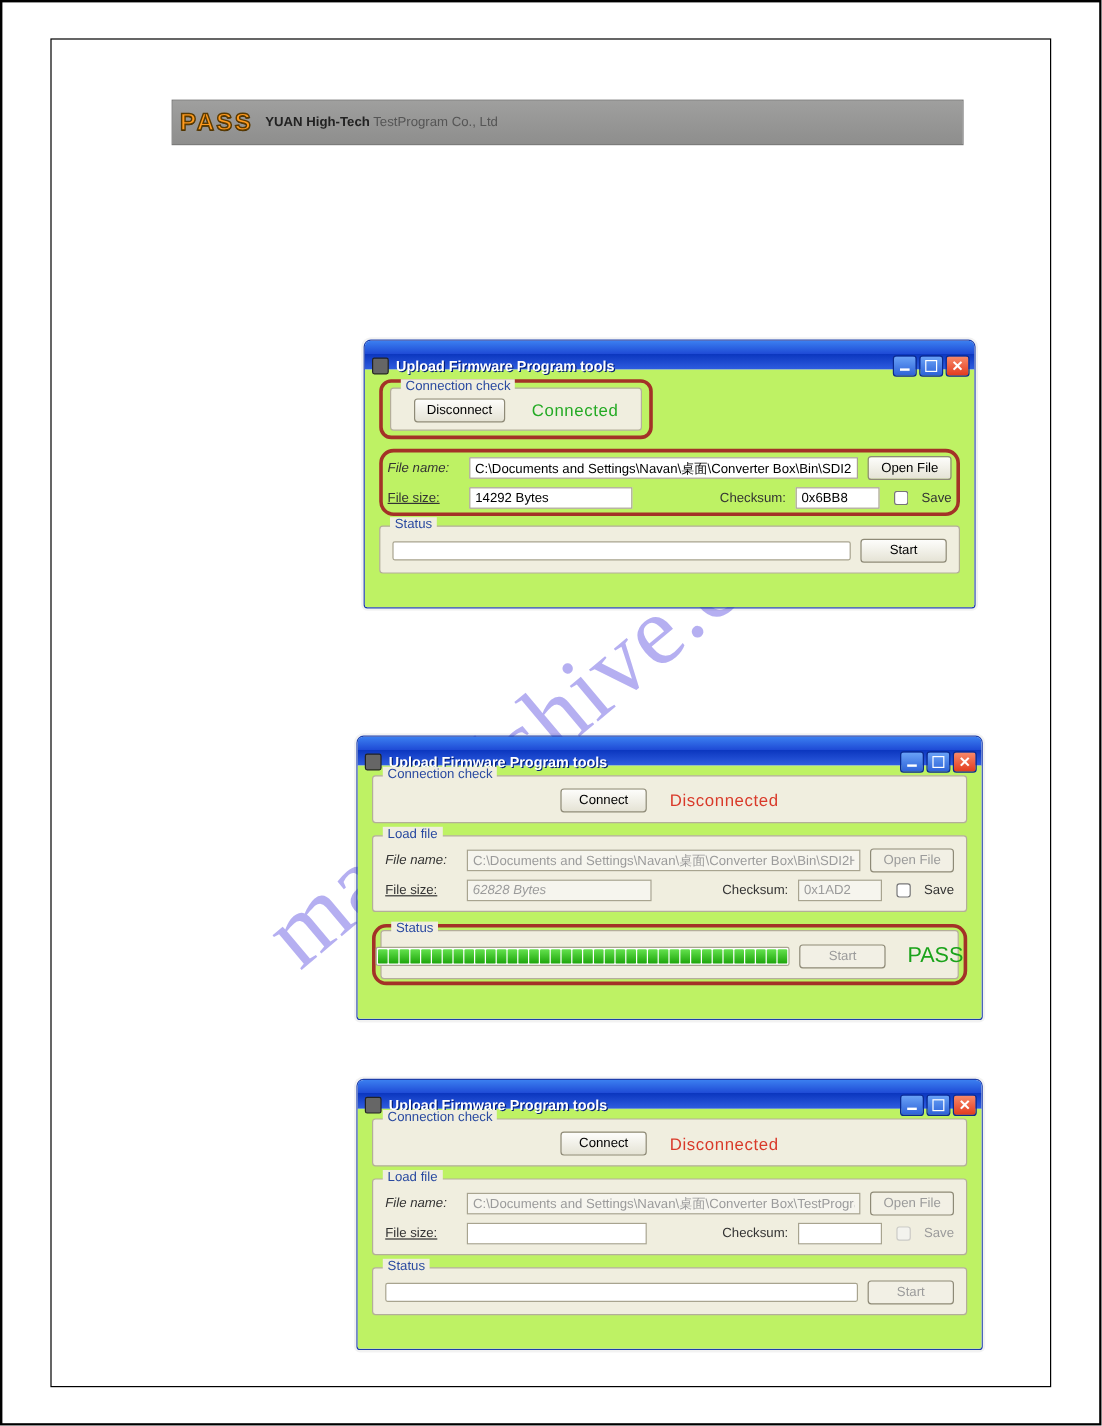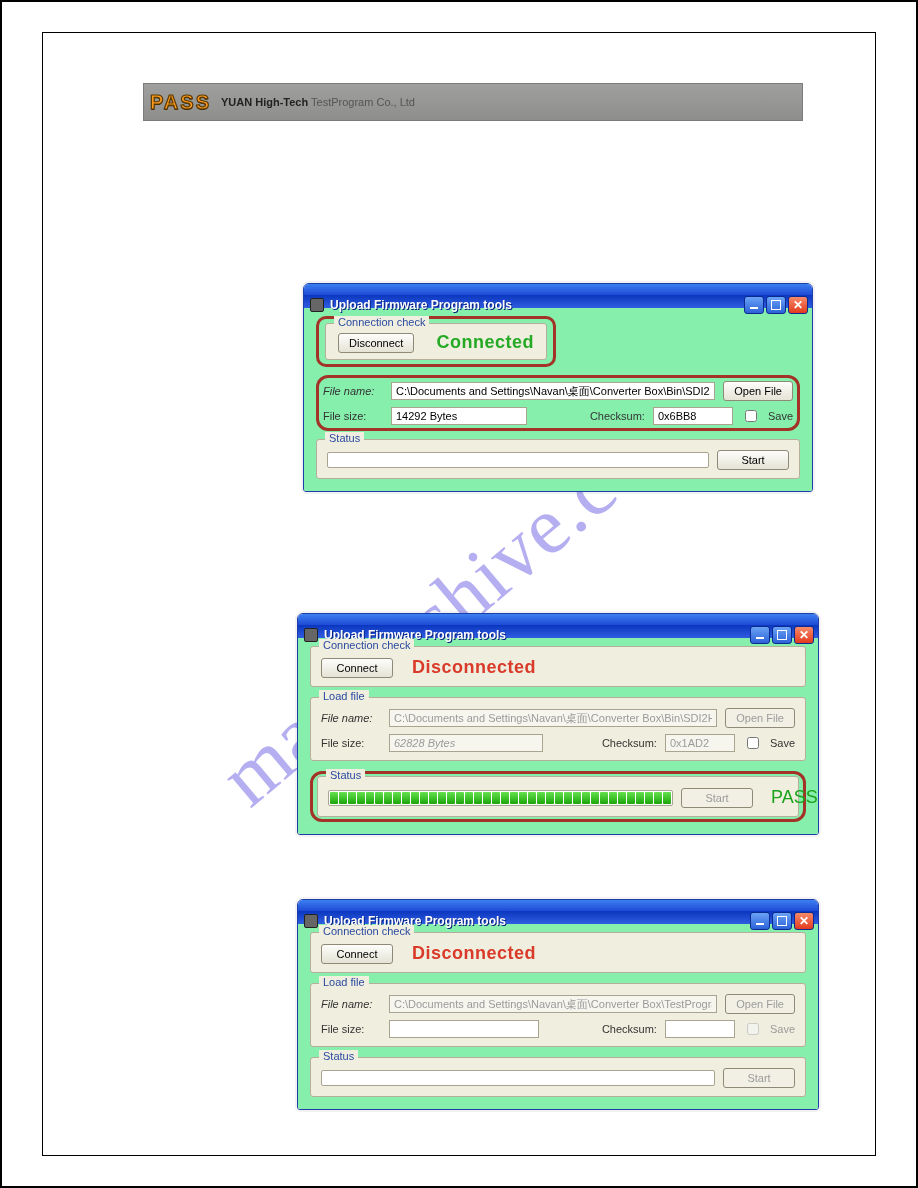--- a/index.html
+++ b/index.html
@@ -69,51 +69,51 @@
     background: linear-gradient(#6aa3f7, #2d62d8);
   }
   .win-btn.close {
     background: linear-gradient(#f88a6a, #e23b1e);
     color: #fff; font-size: 12px;
   }
   .win-btn.min::after { content:""; width:8px; height:2px; background:#fff; margin-top:6px; }
   .win-btn.max::after { content:""; width:8px; height:8px; border:1px solid #fff; }
 
   .window-body {
-    background: #86efac; padding: 8px 12px 12px 12px;
+    background: #bef264; padding: 8px 12px 28px 12px;
   }
 
   .fieldset {
     border: 1px solid #b4ae9a; border-radius: 3px;
     position: relative; margin-bottom: 10px; padding: 10px 10px 8px 10px;
     background: #f0eedf;
   }
   .fieldset .legend {
     position: absolute; top: -8px; left: 8px;
     background: #f0eedf; padding: 0 4px;
     font-size: 11px; color: #2a4aa0;
   }
   .highlight-box {
     border: 3px solid #a33227; border-radius: 10px; padding: 4px 6px;
     display: inline-block;
   }
 
-  .row { display: flex; align-items: center; gap: 8px; font-size: 11px; color: #333; }
+  .row { display: flex; align-items: center; gap: 8px; font-size: 11px; color: #333; justify-content: center; }
   .row + .row { margin-top: 6px; }
 
   .xp-btn {
     min-width: 72px; height: 20px; font-size: 11px;
     background: linear-gradient(#fdfdfb, #e5e3d5);
     border: 1px solid #8e8a77; border-radius: 3px;
     padding: 0 10px; cursor: pointer;
   }
   .xp-btn.disabled { color: #9b9b9b; background: #f2f0e5; cursor: default; }
 
   .status-text {
-    font-size: 18px; margin-left: 14px; letter-spacing: 0.5px; font-weight: bold;
+    font-size: 14px; margin-left: 14px; letter-spacing: 0.5px;
   }
   .status-text.connected { color: #24aa24; }
   .status-text.disconnected { color: #d93a2a; margin-left: 11px; }
 
   .input {
     height: 18px; border: 1px solid #a8a48f; background: #fff;
     font-size: 11px; padding: 1px 4px; font-family: Tahoma, Arial, sans-serif;
   }
   .input.disabled { color: #9b9b9b; background: #f6f5ee; }
 
@@ -138,21 +138,21 @@
   
   .loadfile-highlight {
     border: 3px solid #a33227; border-radius: 12px; padding: 3px 4px;
   }
   .status-highlight {
     border: 3px solid #a33227; border-radius: 12px; padding: 2px 4px;
   }
 
   .lbl { display: inline-block; }
   .lbl-filename { width: 60px; font-style: italic; }
-  .lbl-filesize { width: 60px; }
+  .lbl-filesize { width: 60px; text-decoration: underline; }
   .lbl-checksum { width: 60px; text-align: right; }
 </style>
 </head>
 <body>
 
 <div class="page">
   <div class="inner-border">
 
     <div class="watermark">manualshive.com</div>
 
@@ -189,21 +189,21 @@
           <div class="row">
             <span class="lbl lbl-filename">File name:</span>
             <input class="input" style="flex: 1 1 0%;" value="C:\Documents and Settings\Navan\桌面\Converter Box\Bin\SDI2HD\1.7(2011.1">
             <button class="xp-btn" style="min-width:60px;">Open File</button>
           </div>
           <div class="row">
             <span class="lbl lbl-filesize">File size:</span>
             <input class="input" style="width: 136px;" value="14292 Bytes">
             <span style="flex:1;"></span>
             <span class="lbl lbl-checksum">Checksum:</span>
-            <input class="input" style="width: 80px;" value="0x6BB8">
+            <input class="input" style="width: 70px;" value="0x6BB8">
             <input type="checkbox" class="chk" style="">
             <span style="font-size:11px;">Save</span>
           </div>
         </div>
 
         <div class="fieldset" style="margin-bottom:0;">
           <span class="legend">Status</span>
           <div class="row">
             <div class="progress-track"></div>
             <button class="xp-btn">Start</button>

